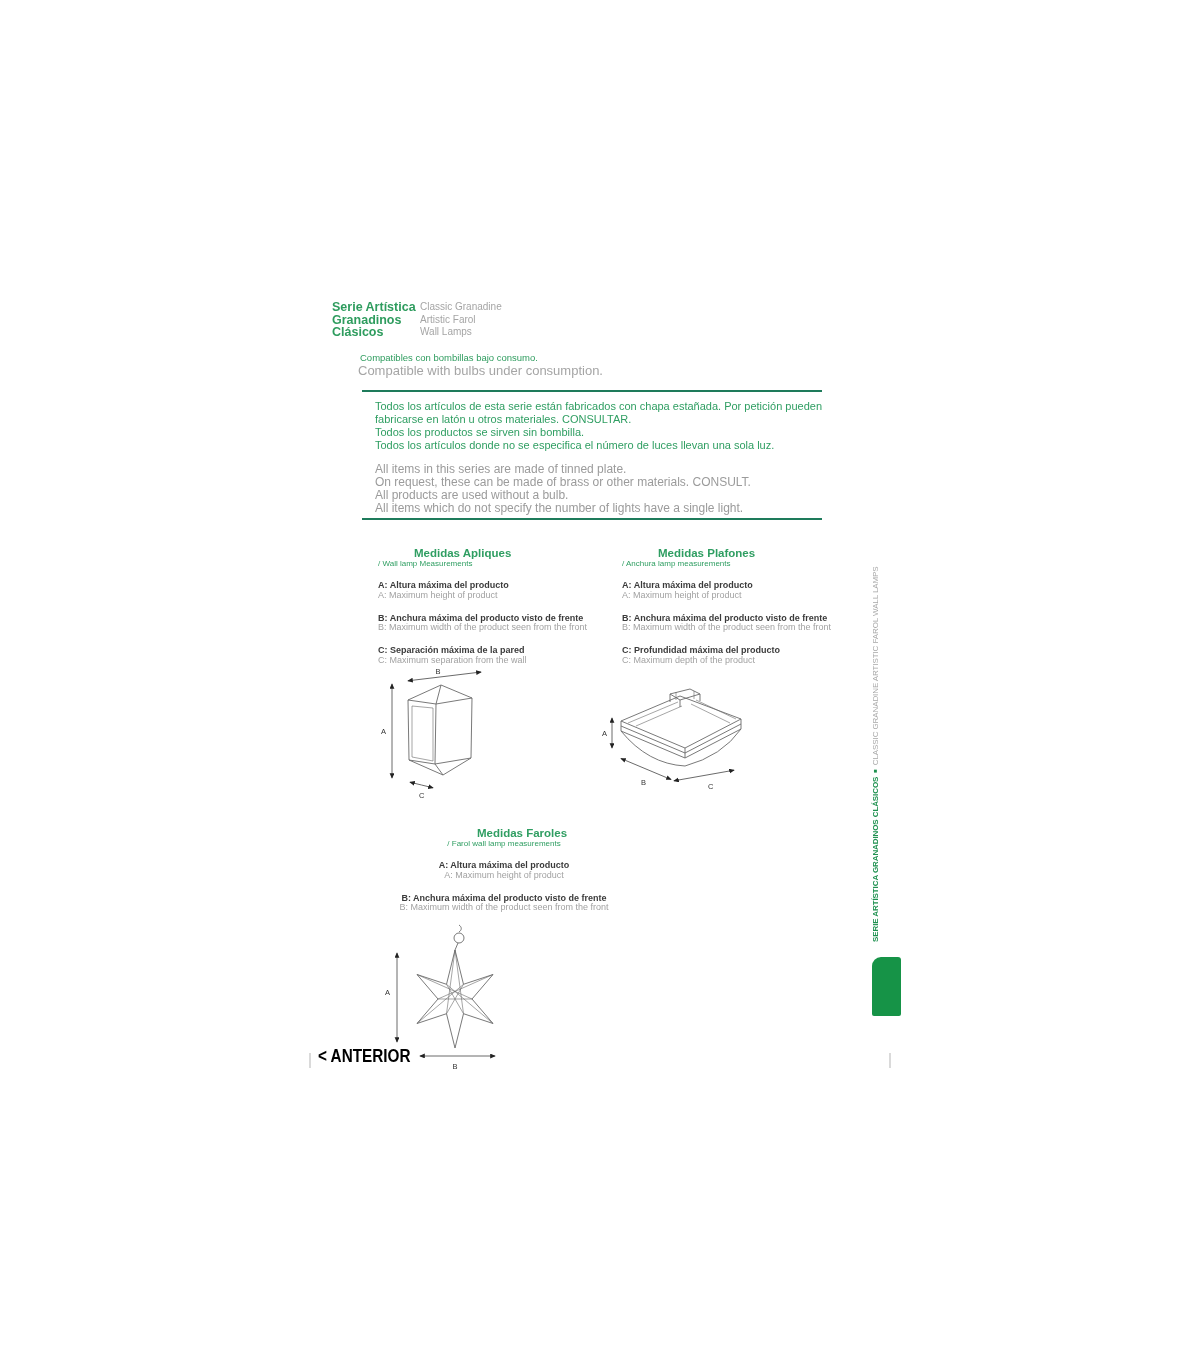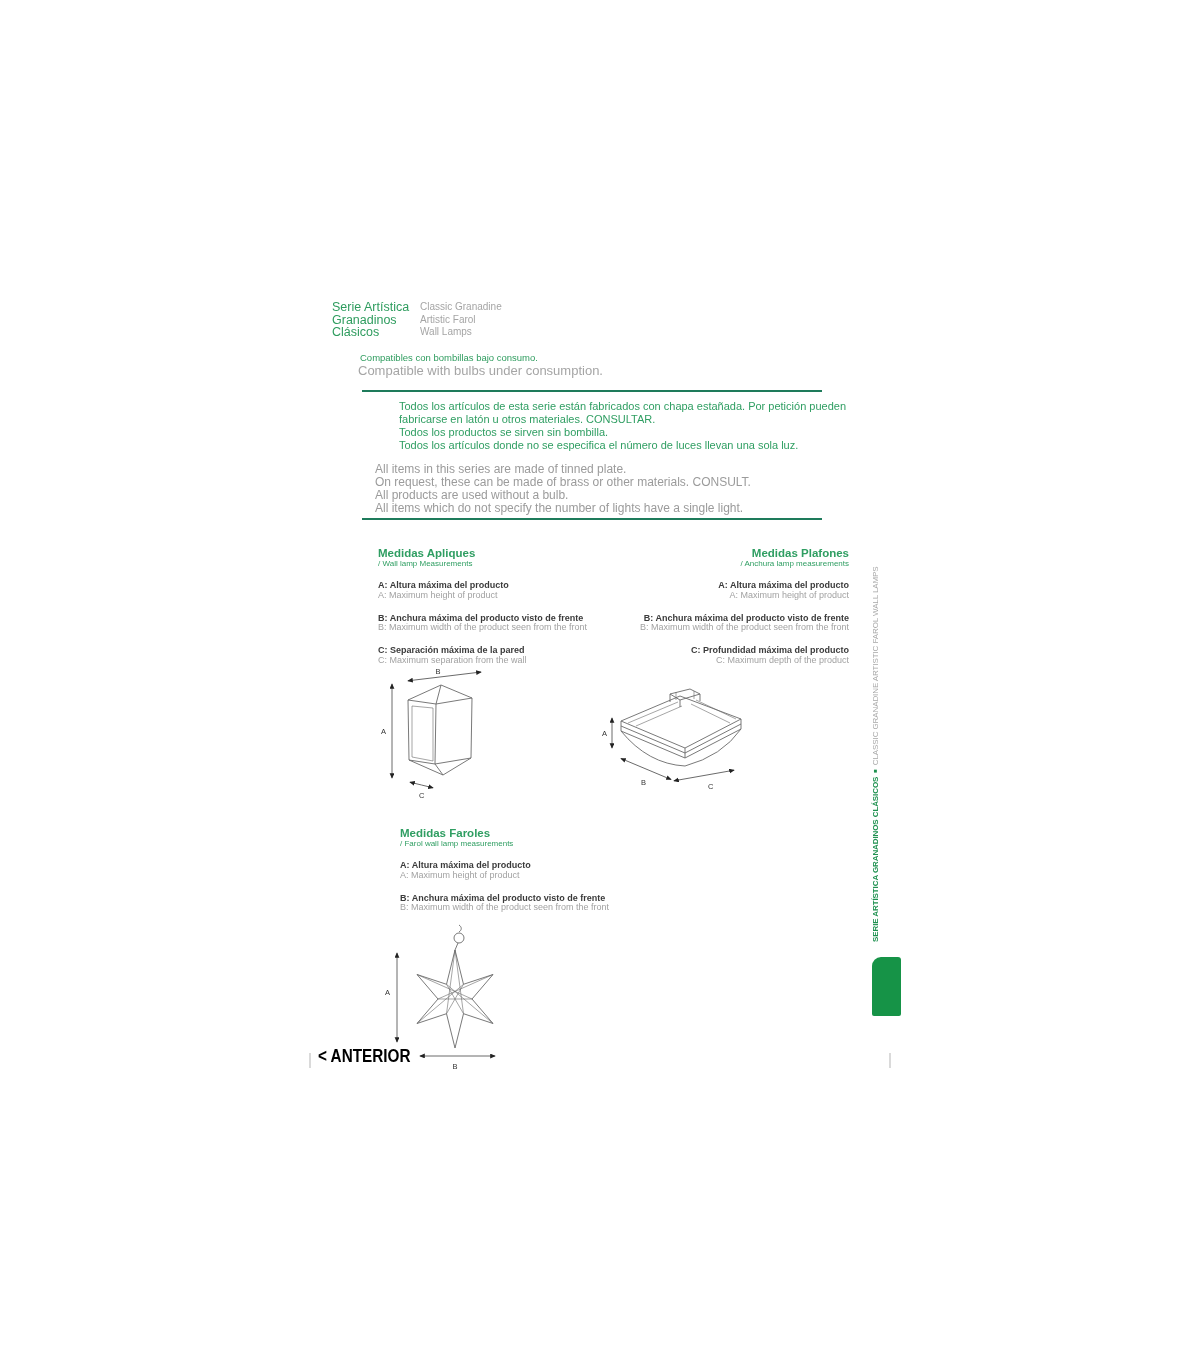--- a/index.html
+++ b/index.html
@@ -1,39 +1,39 @@
 <!DOCTYPE html>
 <html><head>
 <meta charset="utf-8">
 <style>
   html,body{margin:0;padding:0;background:#fff;}
   .page{position:relative;width:1200px;height:1372px;background:#ffffff;
         font-family:"Liberation Sans",sans-serif;overflow:hidden;}
   .abs{position:absolute;}
 
   
-  .title-es{left:332px;top:301px;font-size:12.5px;line-height:12.6px;font-weight:normal;color:#2e9c5e;}
+  .title-es{left:332px;top:301px;font-size:12.5px;line-height:12.6px;font-weight:bold;color:#2e9c5e;}
   .title-en{left:420px;top:301px;font-size:10px;line-height:12.6px;color:#a5a5a5;}
 
   .compat-es{left:360px;top:352px;font-size:9.5px;color:#2e9c5e;}
   .compat-en{left:358px;top:363px;font-size:13px;color:#a5a5a5;}
 
   .rule{left:362px;width:460px;height:2px;background:#1e7b5b;}
   .rule-top{top:390px;}
   .rule-bottom{top:518px;}
 
-  .intro-es{left:375px;top:400px;font-size:11px;line-height:13px;color:#2f9e62;white-space:nowrap;margin-left:24px;}
+  .intro-es{left:375px;top:400px;font-size:11px;line-height:13px;color:#2f9e62;white-space:nowrap;}
   .intro-en{left:375px;top:463px;font-size:12px;line-height:13px;color:#9b9b9b;white-space:nowrap;}
 
   
   .mcol{width:240px;}
   .col-apliques{left:378px;top:547px;}
-  .col-plafones{left:609px;top:547px;text-align:right;}
-  .col-faroles{left:400px;top:827px;}
-  .sec-title{font-size:11.5px;font-weight:bold;color:#2f9e62;line-height:12px;}
+  .col-plafones{left:622px;top:547px;}
+  .col-faroles{left:384px;top:827px;text-align:center;}
+  .sec-title{font-size:11.5px;font-weight:bold;color:#2f9e62;line-height:12px;margin-left:36px;}
   .sec-sub{font-size:8px;color:#2f9e62;margin-bottom:13px;line-height:9px;}
   .m-item{margin-bottom:8px;font-size:9px;line-height:9.8px;}
   .m-es{font-weight:bold;color:#3b3b3b;margin-top:13px;}
   .m-en{color:#a2a2a2;}
 
   
   .drawing{position:absolute;}
   svg text{font-family:"Liberation Sans",sans-serif;font-size:7.5px;fill:#333;}
 
   

